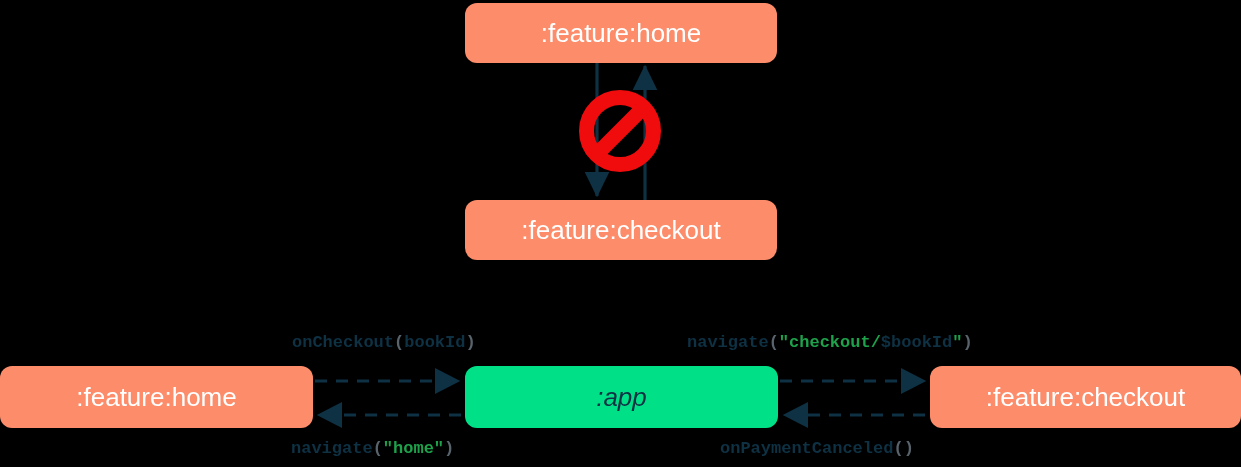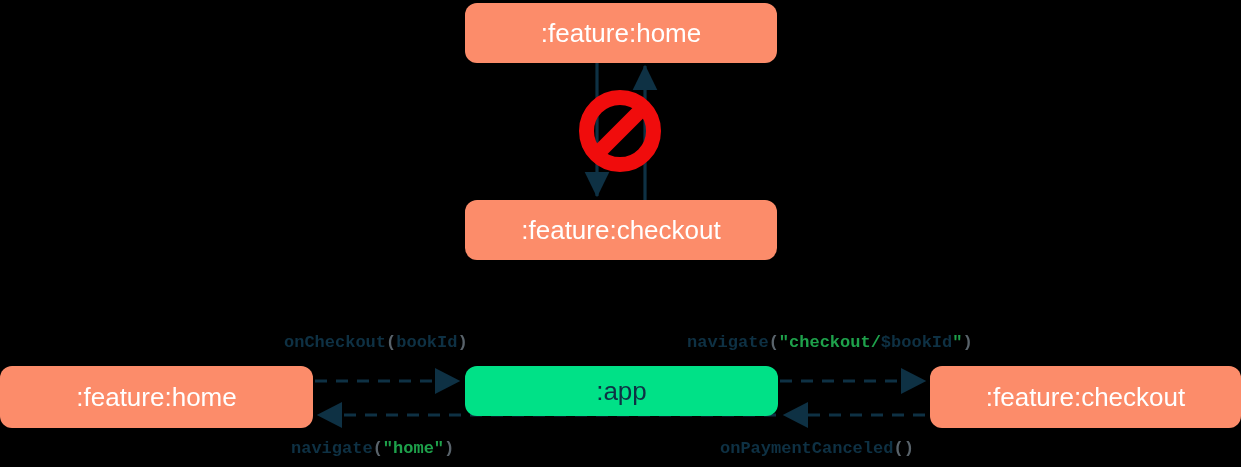--- a/index.html
+++ b/index.html
@@ -45,37 +45,37 @@
   .node.salmon .node-label { color: #FFFFFF; }
   .node.green { background: #00E187; }
   .node.green .node-label { color: #0E3144; }
 
   
   #node-home-top    { left: 465px; top: 3px;   width: 312px; height: 60px; }
   #node-checkout-top{ left: 465px; top: 200px; width: 312px; height: 60px; }
 
   
   #node-home-bottom     { left: 0px;   top: 366px; width: 313px; height: 62px; }
-  #node-app             { left: 465px; top: 366px; width: 313px; height: 50px; }
+  #node-app             { left: 465px; top: 366px; width: 313px; height: 62px; font-style: italic; }
   #node-checkout-bottom { left: 930px; top: 366px; width: 311px; height: 62px; }
 
   .edge-label {
     position: absolute;
     font-family: "Liberation Mono", monospace;
     font-size: 17px;
     font-weight: bold;
     line-height: 1;
     white-space: nowrap;
     color: #0E3144;
   }
   .tok-navy  { color: #0E3144; }
   .tok-grey  { color: #59636B; }
   .tok-green { color: #1EA14B; }
 
-  #label-on-checkout      { left: 284px; top: 334px; }
+  #label-on-checkout      { left: 292px; top: 334px; }
   #label-navigate-checkout{ left: 687px; top: 334px; }
   #label-navigate-home    { left: 291px; top: 440px; }
   #label-on-payment       { left: 720px; top: 440px; }
 
   #forbidden-sign {
     position: absolute;
     left: 578px;
     top: 89px;
     width: 84px;
     height: 84px;

